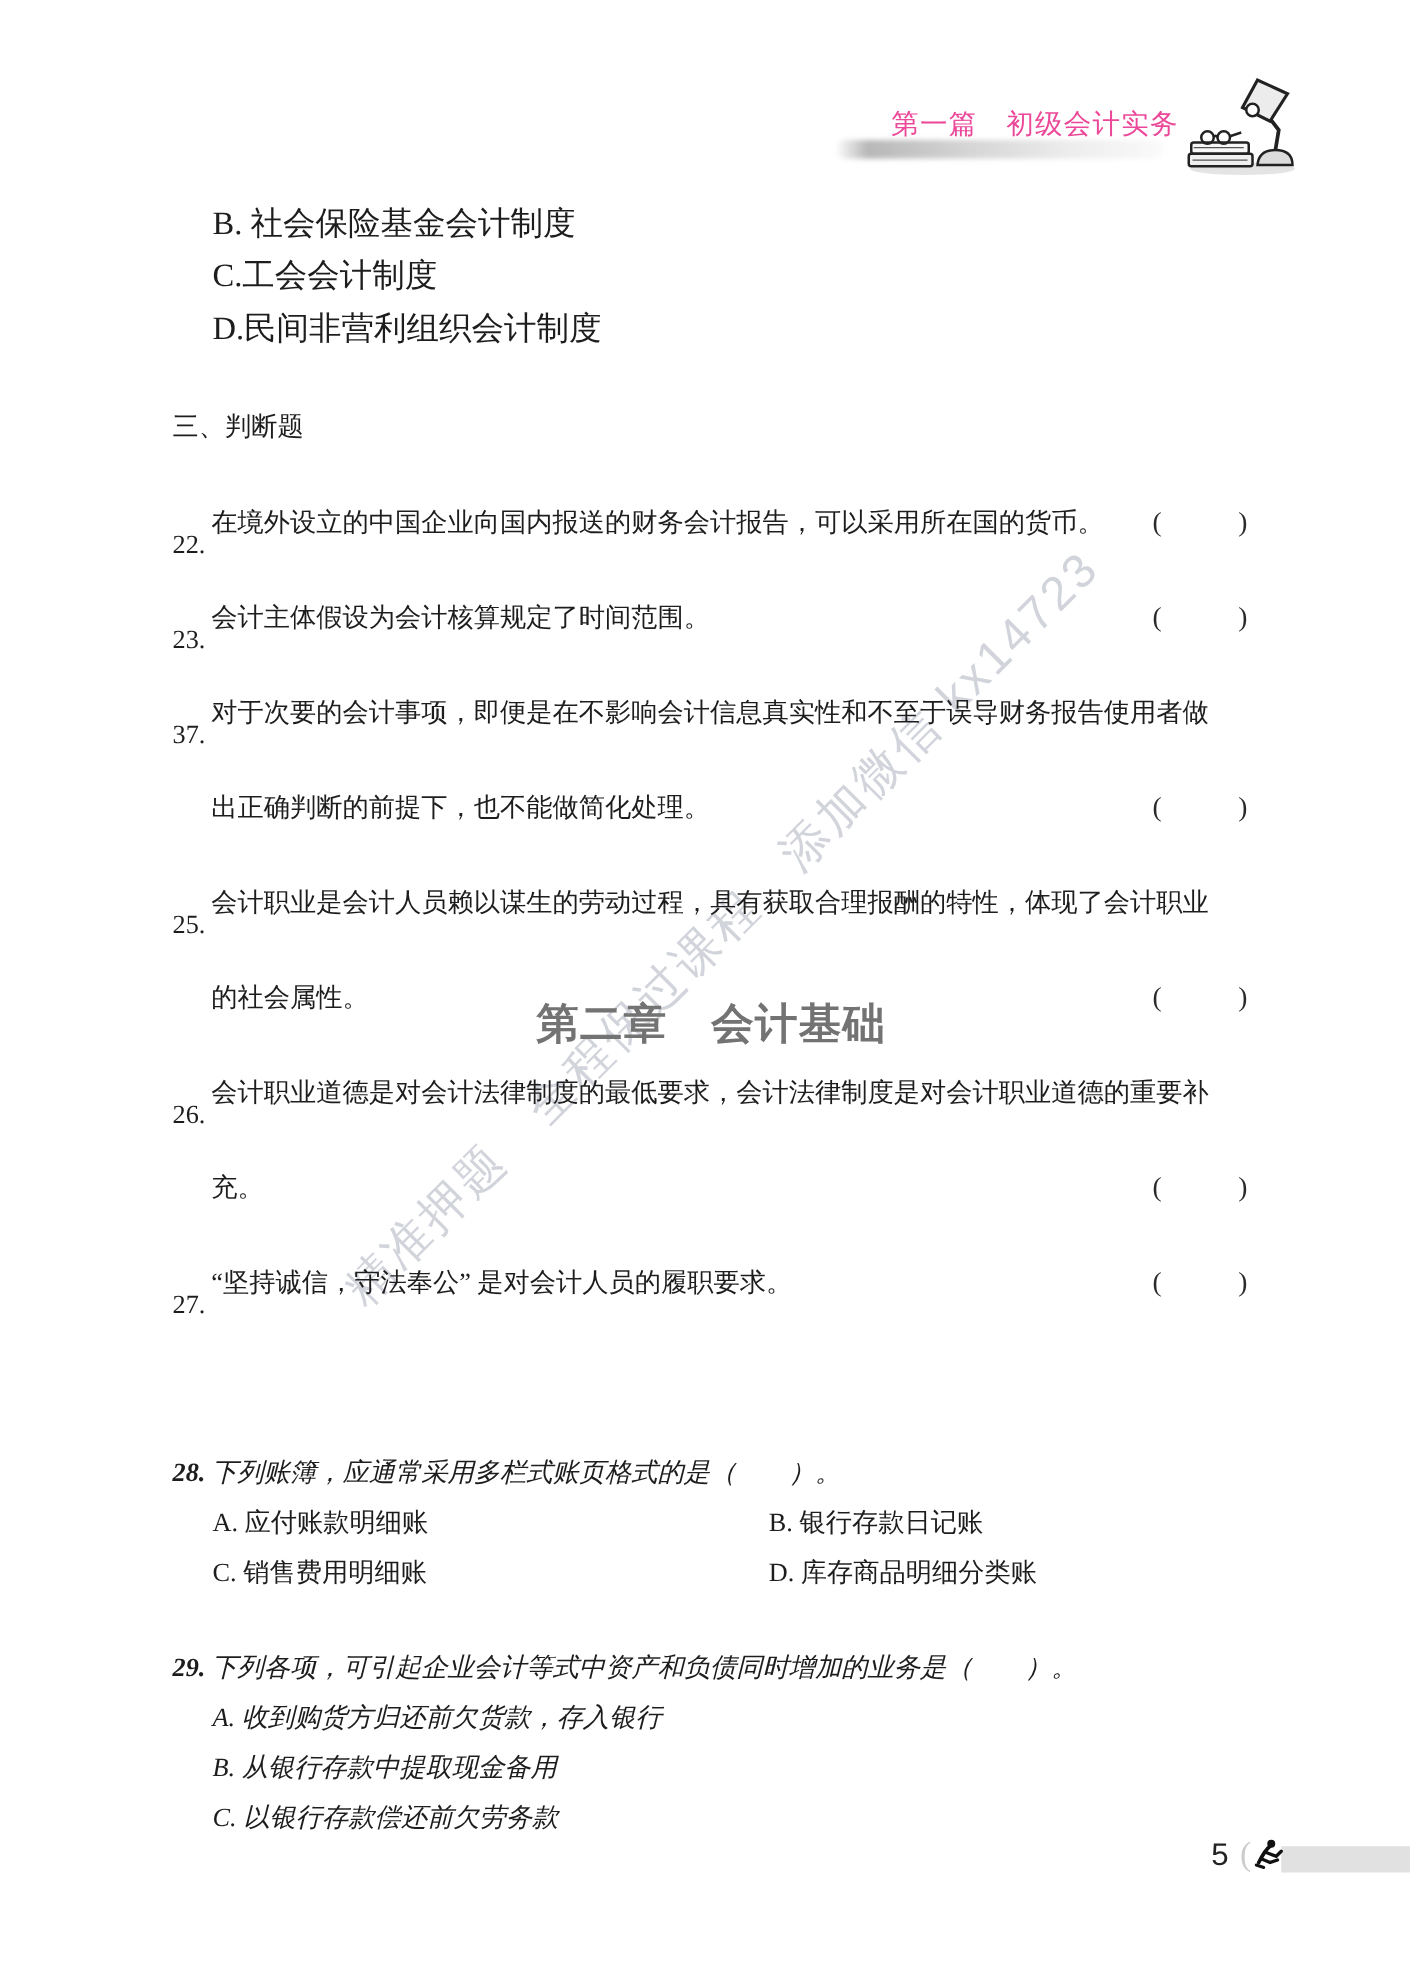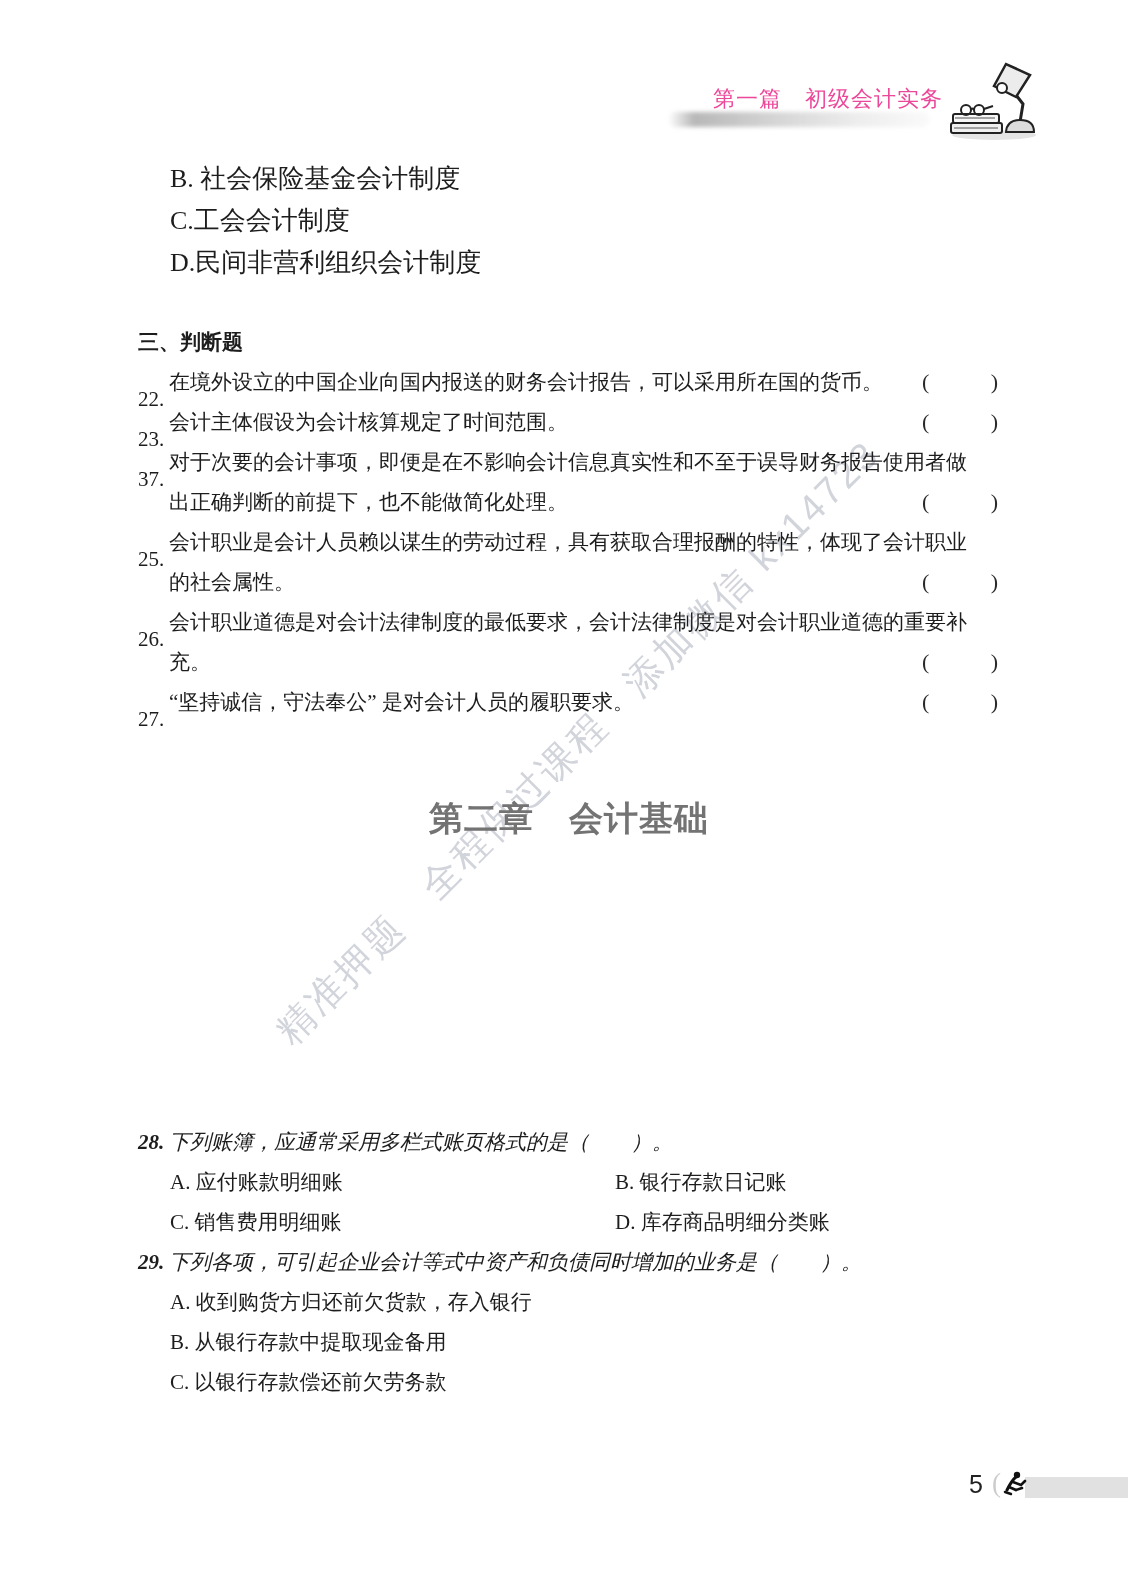--- a/index.html
+++ b/index.html
@@ -33,29 +33,29 @@
   }
   .lamp-wrap { position:absolute; left:946px; top:62px; z-index:2; }
 
   
   .carryover {
     position:absolute; left:170px; top:158px; z-index:2;
     font-size:26px; line-height:42px; white-space:nowrap;
   }
   .sec-title {
     font-family:"Liberation Sans","DejaVu Sans",sans-serif;
-    font-weight:700; font-size:21px;
+    font-weight:400; font-size:21px;
   }
   .judge {
     position:absolute; left:138px; top:322px; width:862px; z-index:2;
     font-size:21px; line-height:40px;
   }
   .jq { position:relative; padding-left:31px; }
   .jq .num { position:absolute; left:0; top:17px; font-weight:400; }
-  .qline { white-space:nowrap; }
+  .qline { white-space:nowrap;margin-top:36px; }
   .paren {
     position:absolute; right:2px; bottom:0; width:76px;
     display:flex; justify-content:space-between; font-size:22px; color:#2a2a2a;
   }
 
   .chapter {
     position:absolute; left:138px; top:796px; width:862px; z-index:2;
     text-align:center; font-size:34px; font-weight:700; color:#737373;
     letter-spacing:1px; white-space:nowrap;
   }
@@ -63,21 +63,21 @@
   .choice {
     position:absolute; left:138px; top:1122px; width:862px; z-index:2;
     font-size:21px; line-height:40px;
   }
   .cq { position:relative; padding-left:31px;font-style:italic; }
   .cq .num { position:absolute; left:0; top:0; font-weight:700; }
   .opt-grid {
     display:grid; grid-template-columns:445px auto; padding-left:32px;
     white-space:nowrap;
   }
-  .opt-col { padding-left:32px; white-space:nowrap; }
+  .opt-col { padding-left:32px; white-space:nowrap;font-style:italic; }
 
   
   .page-num {
     position:absolute; left:969px; top:1470px; z-index:2;
     font-family:"Liberation Sans","DejaVu Sans",sans-serif;
     font-size:25px; color:#222;
   }
   .footer-paren {
     position:absolute; left:992px; top:1468px; z-index:2;
     font-size:27px; color:#cccccc;

